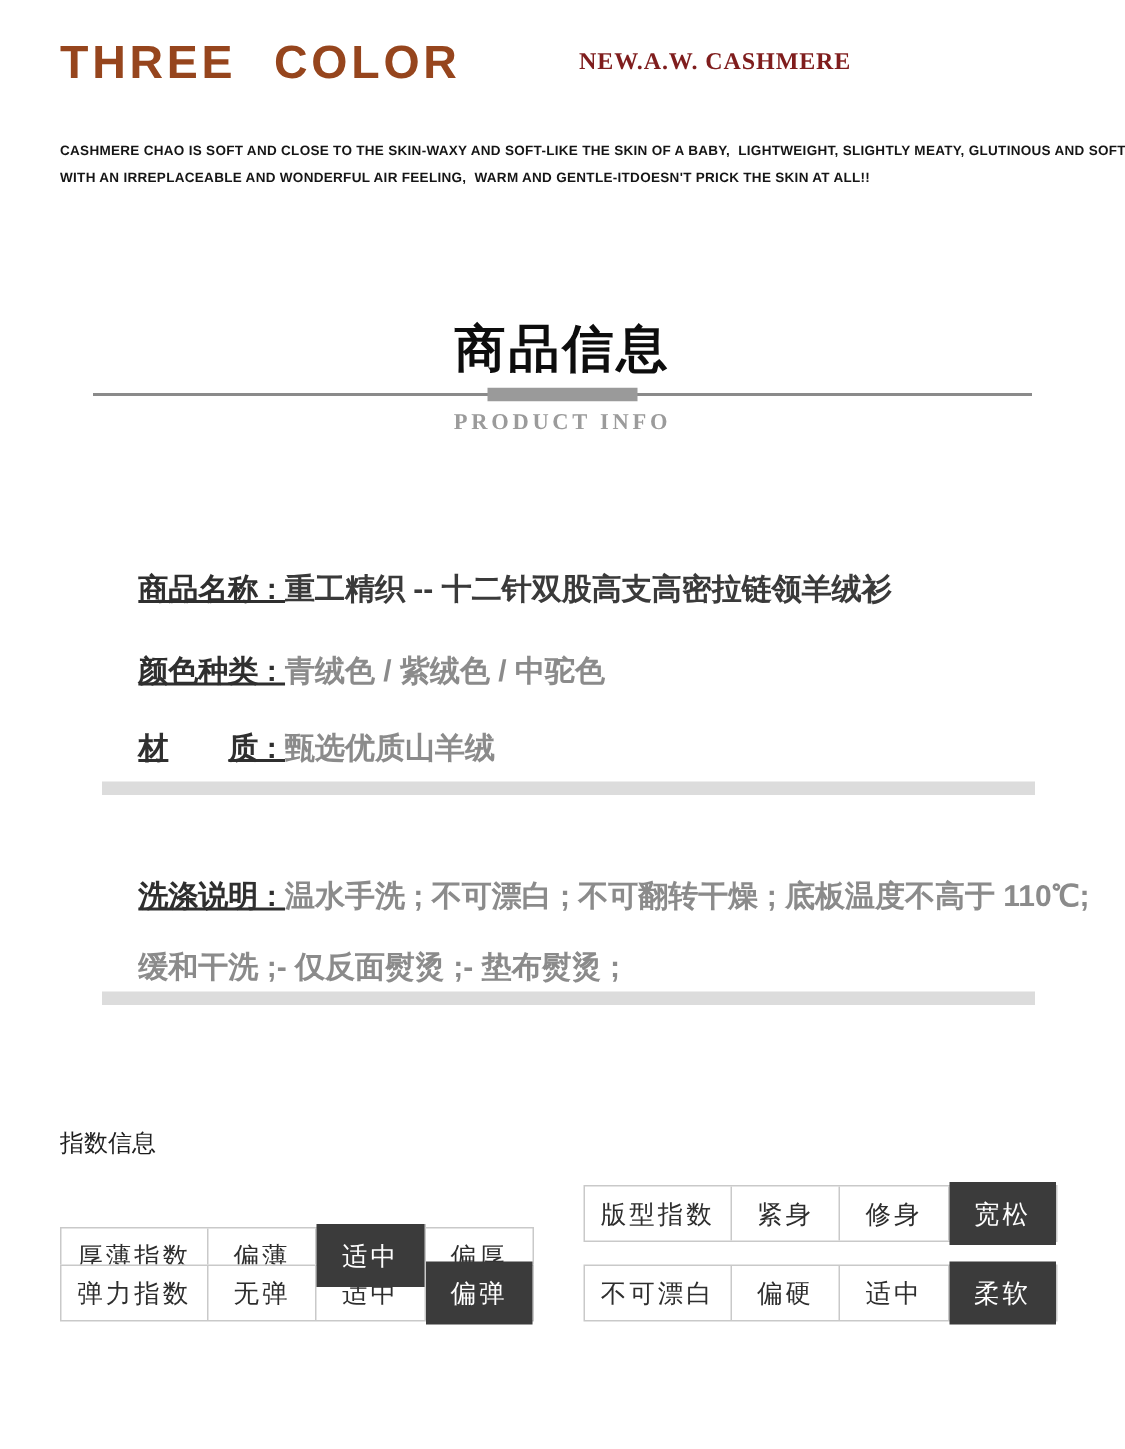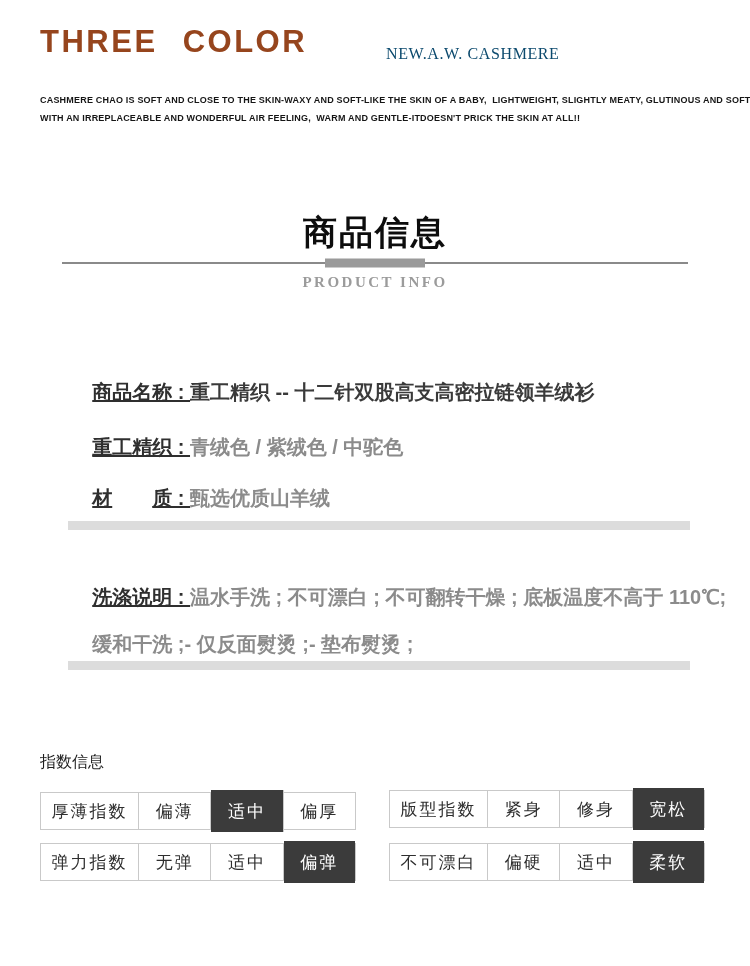--- a/index.html
+++ b/index.html
@@ -15,24 +15,24 @@
 
   
   .brand {
     position: absolute; left: 40px; top: 24px;
     font-size: 31px; font-weight: 700;
     letter-spacing: 2.5px; word-spacing: 14px;
     color: var(--brand, #96451d);
     white-space: pre;
   }
   .subbrand {
-    position: absolute; left: 386px; top: 45px;
+    position: absolute; left: 386px; top: 33px;
     font-family: "Liberation Serif", serif;
-    font-size: 16px; font-weight: 400; letter-spacing: 0.6px;
-    color: #0c4a6e;
+    font-size: 16px; font-weight: 700; letter-spacing: 0.6px;
+    color: #7f1d1d;
   }
   .tagline {
     position: absolute; left: 40px;
     font-size: 9px; font-weight: 700; letter-spacing: 0.2px;
     color: #151515; white-space: pre; margin: 0;
   }
   .tagline.l1 { top: 95px; }
   .tagline.l2 { top: 113px; }
 
   
@@ -88,21 +88,21 @@
     font-size: 16px; font-weight: 500; color: #1e1e1e; margin: 0;
   }
   .idx-table {
     position: absolute;
     width: 316px; height: 38px;
     border: 1px solid var(--table-border, #c9c9c9);
     display: flex; align-items: stretch;
     box-sizing: border-box;
     background: #ffffff;
   }
-  .idx-table.t0 { left: 40px;  top: 792px; }
+  .idx-table.t0 { left: 40px;  top: 818px; }
   .idx-table.t1 { left: 389px; top: 790px; }
   .idx-table.t2 { left: 40px;  top: 843px; }
   .idx-table.t3 { left: 389px; top: 843px; }
 
   .idx-cell {
     display: flex; align-items: center; justify-content: center;
     font-size: 17px; color: #2e2e2e; font-weight: 500;
     letter-spacing: 2px;
   }
   .idx-label { width: 97px; border-right: 1px solid var(--table-border, #c9c9c9); }
@@ -129,21 +129,21 @@
   <div class="deco-line">
     <span class="deco-rect"></span>
   </div>
   <div class="title-en">PRODUCT INFO</div>
 
   <div class="info-row row-name">
     <span class="lbl">商品名称 : </span><span class="val-strong">重工精织 -- 十二针双股高支高密拉链领羊绒衫</span>
   </div>
 
   <div class="info-row row-color">
-    <span class="lbl">重工精织 : </span><span class="val-gray">青绒色 / 紫绒色 / 中驼色</span>
+    <span class="lbl">颜色种类 : </span><span class="val-gray">青绒色 / 紫绒色 / 中驼色</span>
   </div>
 
   <div class="info-row row-material">
     <span class="lbl">材</span><span class="lbl mat-right">质 : </span><span class="val-gray">甄选优质山羊绒</span>
   </div>
 
   <div class="divider d1"></div>
 
   <div class="info-row row-wash1">
     <span class="lbl">洗涤说明 : </span><span class="val-gray">温水手洗 ; 不可漂白 ; 不可翻转干燥 ; 底板温度不高于 110℃;</span>

